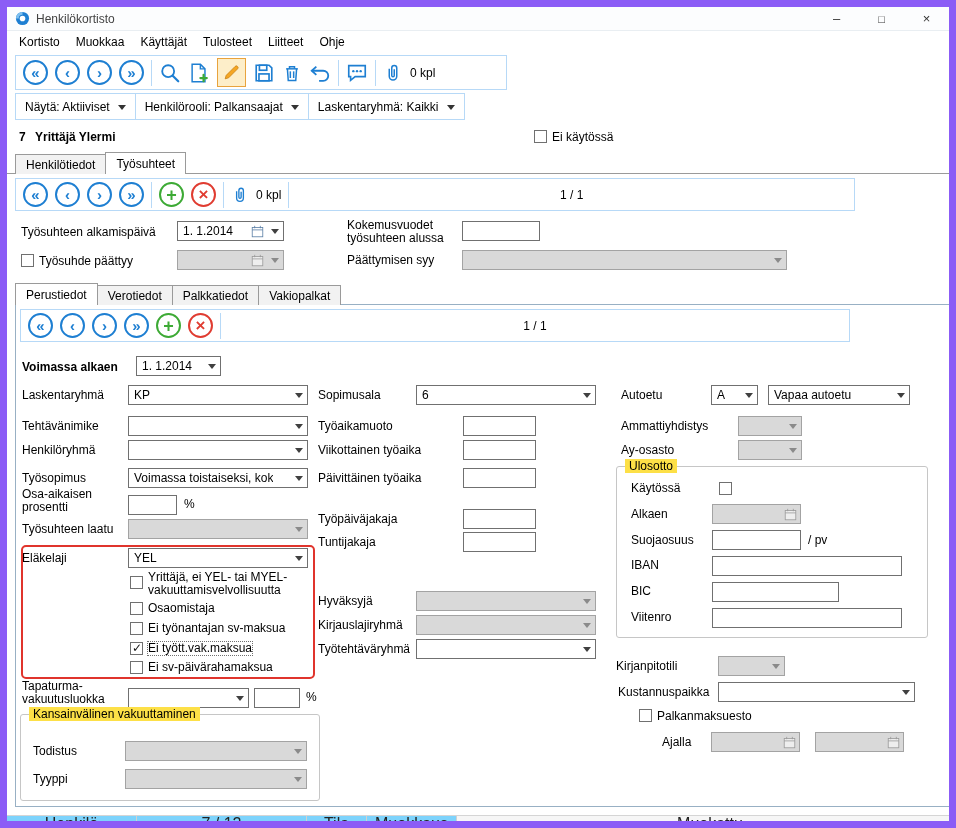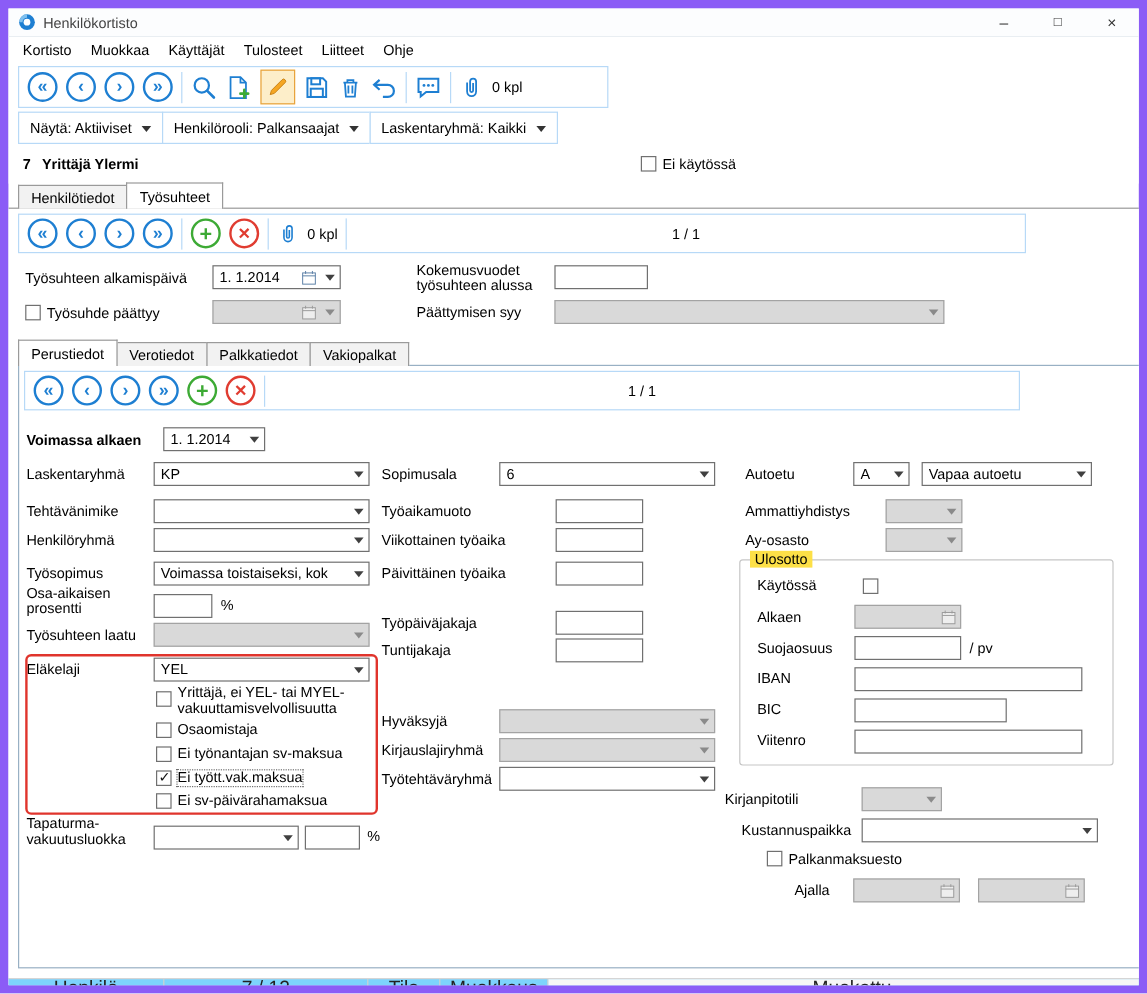--- a/index.html
+++ b/index.html
@@ -415,20 +415,37 @@
         <span class="ctext"></span>
         <span class="arrowbox">
             <span class="arrow-glyph"></span>
           </span>
       </div>
       <div class="tinput" style="left:238px;top:383px;width:46px">
           <span class="ctext"></span>
         </div>
       <span class="lbl" style="left:290px;top:386px">%</span>
 
+      <div class="groupbox" style="left:4px;top:409px;width:300px;height:87px">
+        <span class="legend">Kansainvälinen vakuuttaminen</span>
+        <span class="lbl" style="left:12px;top:30px">Todistus</span>
+        <div class="combo disabled" style="left:104px;top:26px;width:182px">
+          <span class="ctext"></span>
+          <span class="arrowbox">
+              <span class="arrow-glyph"></span>
+            </span>
+        </div>
+        <span class="lbl" style="left:12px;top:58px">Tyyppi</span>
+        <div class="combo disabled" style="left:104px;top:54px;width:182px">
+          <span class="ctext"></span>
+          <span class="arrowbox">
+              <span class="arrow-glyph"></span>
+            </span>
+        </div>
+      </div>
 
       <span class="lbl" style="left:302px;top:84px">Sopimusala</span>
       <div class="combo" style="left:400px;top:80px;width:180px">
         <span class="ctext">6</span>
         <span class="arrowbox">
             <span class="arrow-glyph"></span>
           </span>
       </div>
 
       <span class="lbl" style="left:302px;top:115px">Työaikamuoto</span>
@@ -536,21 +553,21 @@
         <span class="lbl" style="left:14px;top:118px">BIC</span>
         <div class="tinput" style="left:95px;top:115px;width:127px">
             <span class="ctext"></span>
           </div>
         <span class="lbl" style="left:14px;top:144px">Viitenro</span>
         <div class="tinput" style="left:95px;top:141px;width:190px">
             <span class="ctext"></span>
           </div>
       </div>
 
-      <span class="lbl" style="left:588px;top:355px">Kirjanpitotili</span>
+      <span class="lbl" style="left:600px;top:355px">Kirjanpitotili</span>
       <div class="combo disabled" style="left:702px;top:351px;width:67px">
         <span class="ctext"></span>
         <span class="arrowbox">
             <span class="arrow-glyph"></span>
           </span>
       </div>
 
       <span class="lbl" style="left:602px;top:381px">Kustannuspaikka</span>
       <div class="combo" style="left:702px;top:377px;width:197px">
         <span class="ctext"></span>

